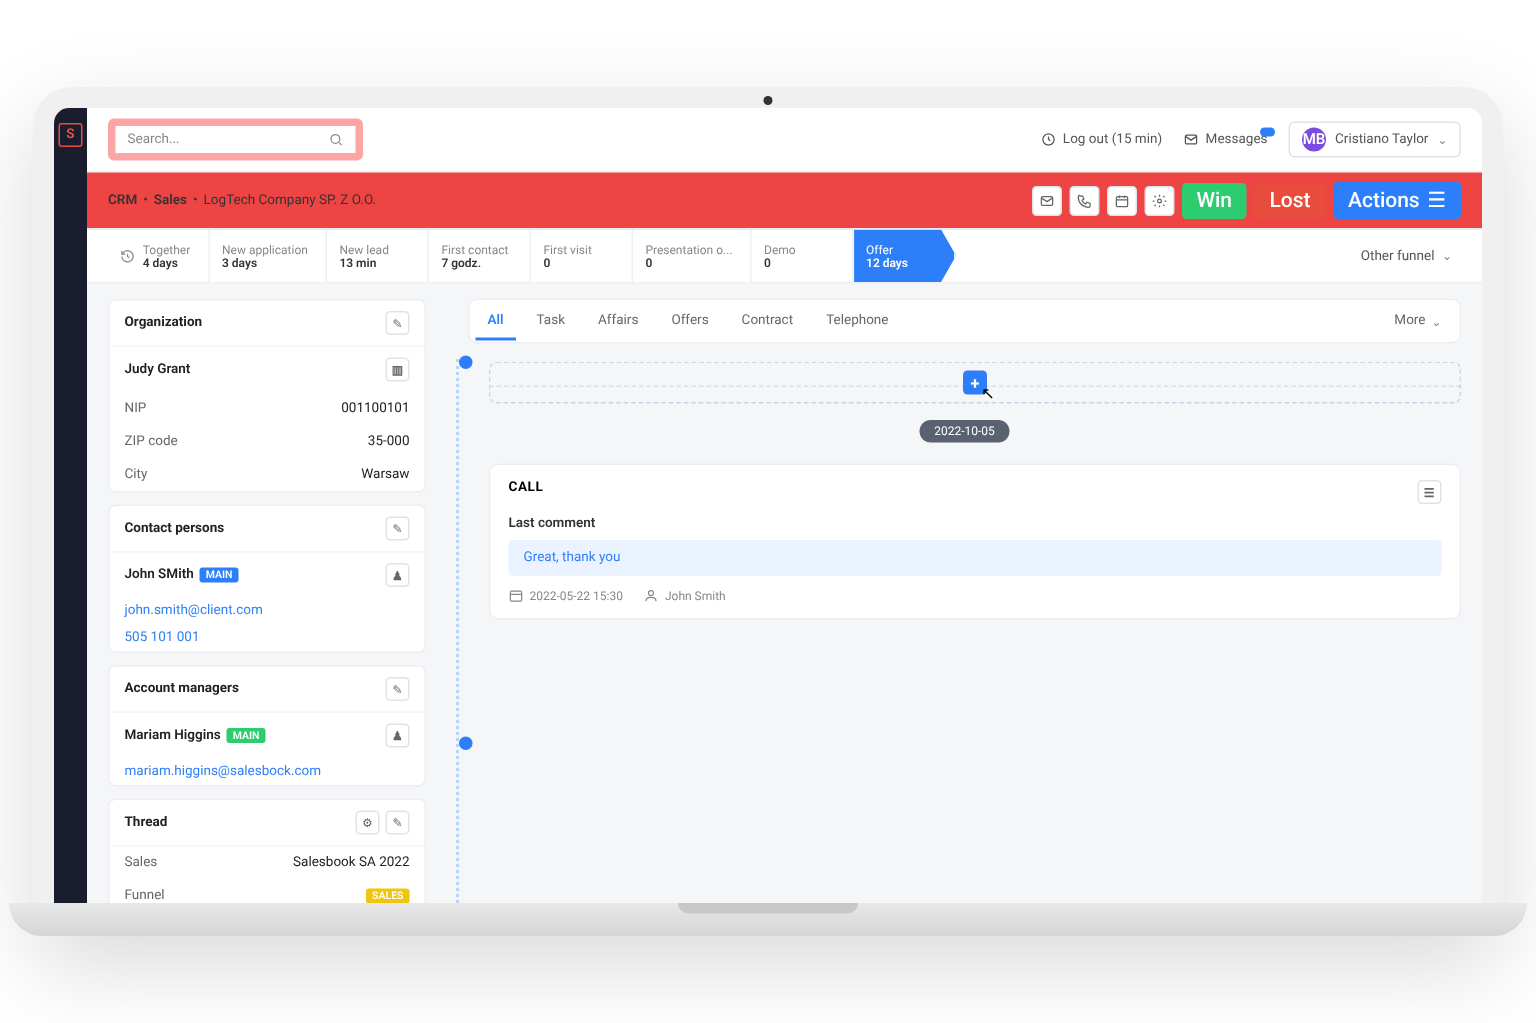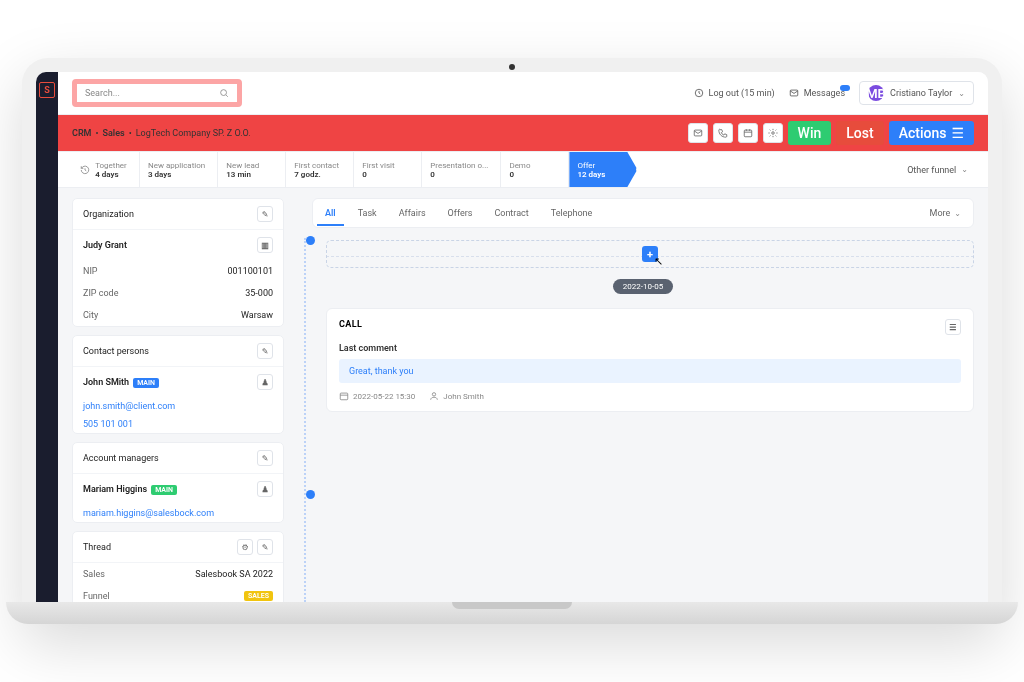--- a/index.html
+++ b/index.html
@@ -15,21 +15,21 @@
 
 .main{flex:1;background:#f5f6f8;overflow:hidden;display:flex;flex-direction:column;font-size:9px}
 
 .topbar{background:#fff;display:flex;align-items:center;padding:7px 14px;gap:12px;border-bottom:1px solid #eceef2}
 .search{flex:0 0 170px;display:flex;align-items:center;border:5px solid #fca5a5;border-radius:4px;padding:4px 8px;color:#888}
 .search span{flex:1}
 .topbar-right{margin-left:auto;display:flex;align-items:center;gap:14px;color:#555}
 .chip{display:flex;align-items:center;gap:5px}
 .badge-dot{position:relative}
 .badge-dot::after{content:"";position:absolute;top:-3px;right:-5px;width:10px;height:6px;background:#2d7ff9;border-radius:3px}
-.avatar{width:16px;height:16px;border-radius:50%;background:#7b4ce0;color:#fff;font-size:13px;display:flex;align-items:center;justify-content:center;font-weight:600}
+.avatar{width:16px;height:16px;border-radius:50%;background:#7b4ce0;color:#fff;font-size:10px;display:flex;align-items:center;justify-content:center;font-weight:600}
 .user-pill{border:1px solid #dfe3e9;border-radius:4px;padding:3px 8px;display:flex;align-items:center;gap:6px}
 .chev{font-size:8px;color:#888}
 
 .actionbar{background:#ef4444;display:flex;align-items:center;padding:6px 14px;gap:8px;border-bottom:1px solid #eceef2}
 .crumbs{color:#333;display:flex;gap:4px;align-items:center}
 .crumbs b{font-weight:600}
 .actionbar .r{margin-left:auto;display:flex;align-items:center;gap:5px}
 .iconbtn{width:20px;height:20px;border:1px solid #dfe3e9;border-radius:3px;display:flex;align-items:center;justify-content:center;color:#666;font-size:9px;background:#fff}
 .btn{padding:4px 10px;border-radius:3px;color:#fff;font-weight:500;font-size:14px}
 .btn-win{background:#2ecc71}.btn-lost{background:#e74c3c}.btn-act{background:#2d7ff9;display:flex;align-items:center;gap:5px}
@@ -40,21 +40,21 @@
 .stage .lbl{color:#888;font-size:8px}
 .stage .val{color:#333;font-size:8px;font-weight:600}
 .stage.active{background:#2d7ff9;color:#fff;clip-path:polygon(0 0,calc(100% - 10px) 0,100% 50%,calc(100% - 10px) 100%,0 100%)}
 .stage.active .lbl,.stage.active .val{color:#fff}
 .funnel-sel{margin-left:auto;display:flex;align-items:center;gap:5px;color:#555;padding:0 6px}
 
 .body{flex:1;display:flex;overflow:hidden}
 .left{width:240px;padding:10px 14px;overflow-y:auto}
 .card{background:#fff;border:1px solid #eceef2;border-radius:5px;margin-bottom:8px}
 .card-h{display:flex;align-items:center;justify-content:space-between;padding:7px 10px;border-bottom:1px solid #f2f4f7}
-.card-h .t{font-weight:400;color:#222;font-size:9px}
+.card-h .t{font-weight:700;color:#222;font-size:9px}
 .card-h .acts{display:flex;gap:4px}
 .sq{width:16px;height:16px;border:1px solid #dfe3e9;border-radius:3px;display:flex;align-items:center;justify-content:center;font-size:8px;color:#666;background:#fff}
 .row{display:flex;justify-content:space-between;padding:6px 10px;align-items:center}
 .row .k{color:#666}
 .row .v{color:#222}
 .name-row{padding:7px 10px;display:flex;justify-content:space-between;align-items:center;font-weight:600;color:#222}
 .tag{font-size:7px;padding:1px 4px;border-radius:2px;font-weight:600;margin-left:4px}
 .tag-blue{background:#2d7ff9;color:#fff}.tag-green{background:#2ecc71;color:#fff}.tag-yellow{background:#f1c40f;color:#fff}
 .link{color:#2d7ff9;padding:4px 10px;font-size:9px}
 

